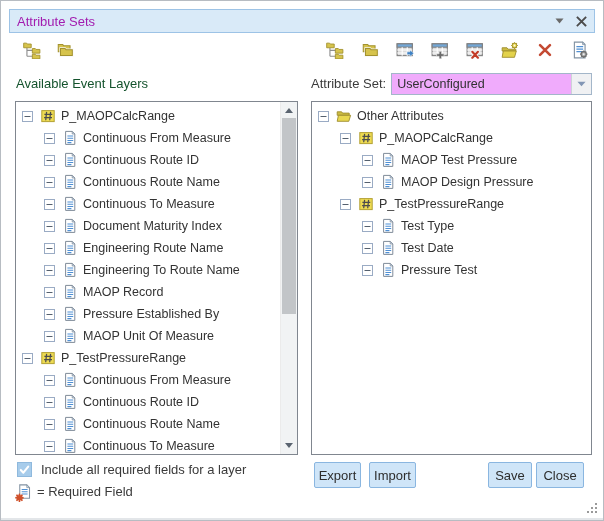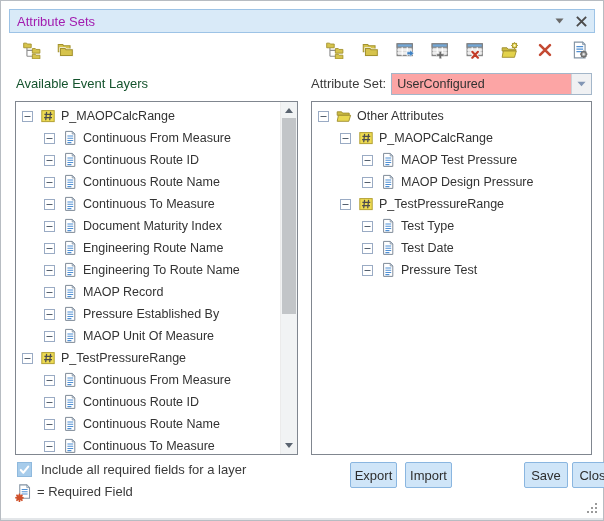--- a/index.html
+++ b/index.html
@@ -26,21 +26,21 @@
   .toolbar-left{position:absolute;left:7px;top:0;display:flex;gap:14px;}
   .toolbar-right{position:absolute;right:1px;top:0;display:flex;gap:16px;}
   .tbtn{width:19px;height:19px;display:inline-flex;align-items:center;justify-content:center;}
   .tbtn svg{width:18px;height:18px;}
 
   
   .left-label{position:absolute;left:15px;top:75px;font-size:13px;color:#14532d;}
   .attr-row{position:absolute;left:310px;top:71px;width:281px;height:23px;display:flex;align-items:center;}
   .attr-label{font-size:13px;color:#3b3b3b;margin-right:5px;white-space:nowrap;}
   .combo{
-    flex:1;height:22px;border:1px solid #a3b6c9;background:#fca5a5;
+    flex:1;height:22px;border:1px solid #a3b6c9;background:#f0abfc;
     display:flex;align-items:stretch;box-sizing:border-box;
   }
   .combo-text{flex:1;font-size:12.5px;color:#303030;line-height:20px;padding-left:5px;overflow:hidden;white-space:nowrap;}
   .combo-btn{width:19px;background:#f0f1f3;border-left:1px solid #cdd2d8;display:flex;align-items:center;justify-content:center;}
   .combo-btn svg{width:9px;height:6px;}
 
   
   .panel{position:absolute;top:100px;height:354px;border:1px solid #80868f;background:#fff;box-sizing:border-box;overflow:hidden;}
   .panel-left{left:14px;width:283px;}
   .panel-right{left:310px;width:281px;}
@@ -64,21 +64,21 @@
   .checkbox svg{width:13px;height:13px;}
   .checkbox-label{font-size:13px;color:#3a3a3a;margin-left:9px;}
   .required-row{position:absolute;left:14px;top:483px;display:flex;align-items:flex-start;}
   .required-row svg{width:18px;height:18px;}
   .required-label{font-size:13px;color:#3a3a3a;margin-left:4px;}
 
   .btn{
     position:absolute;top:461px;height:26px;box-sizing:border-box;
     background:#cfe5f8;border:1px solid #8ab6e0;border-radius:2px;
     font-family:"Liberation Sans", sans-serif;font-size:13px;color:#2d2d2d;
-    display:flex;align-items:center;justify-content:center;padding:0;margin-left:36px;
+    display:flex;align-items:center;justify-content:center;padding:0;
   }
   #btn-export{left:313px;width:47px;}
   #btn-import{left:368px;width:47px;}
   #btn-save{left:487px;width:44px;}
   #btn-close{left:535px;width:48px;}
 
   .resize-grip{position:absolute;right:5px;bottom:6px;width:11px;height:11px;}
 </style>
 </head>
 <body>

